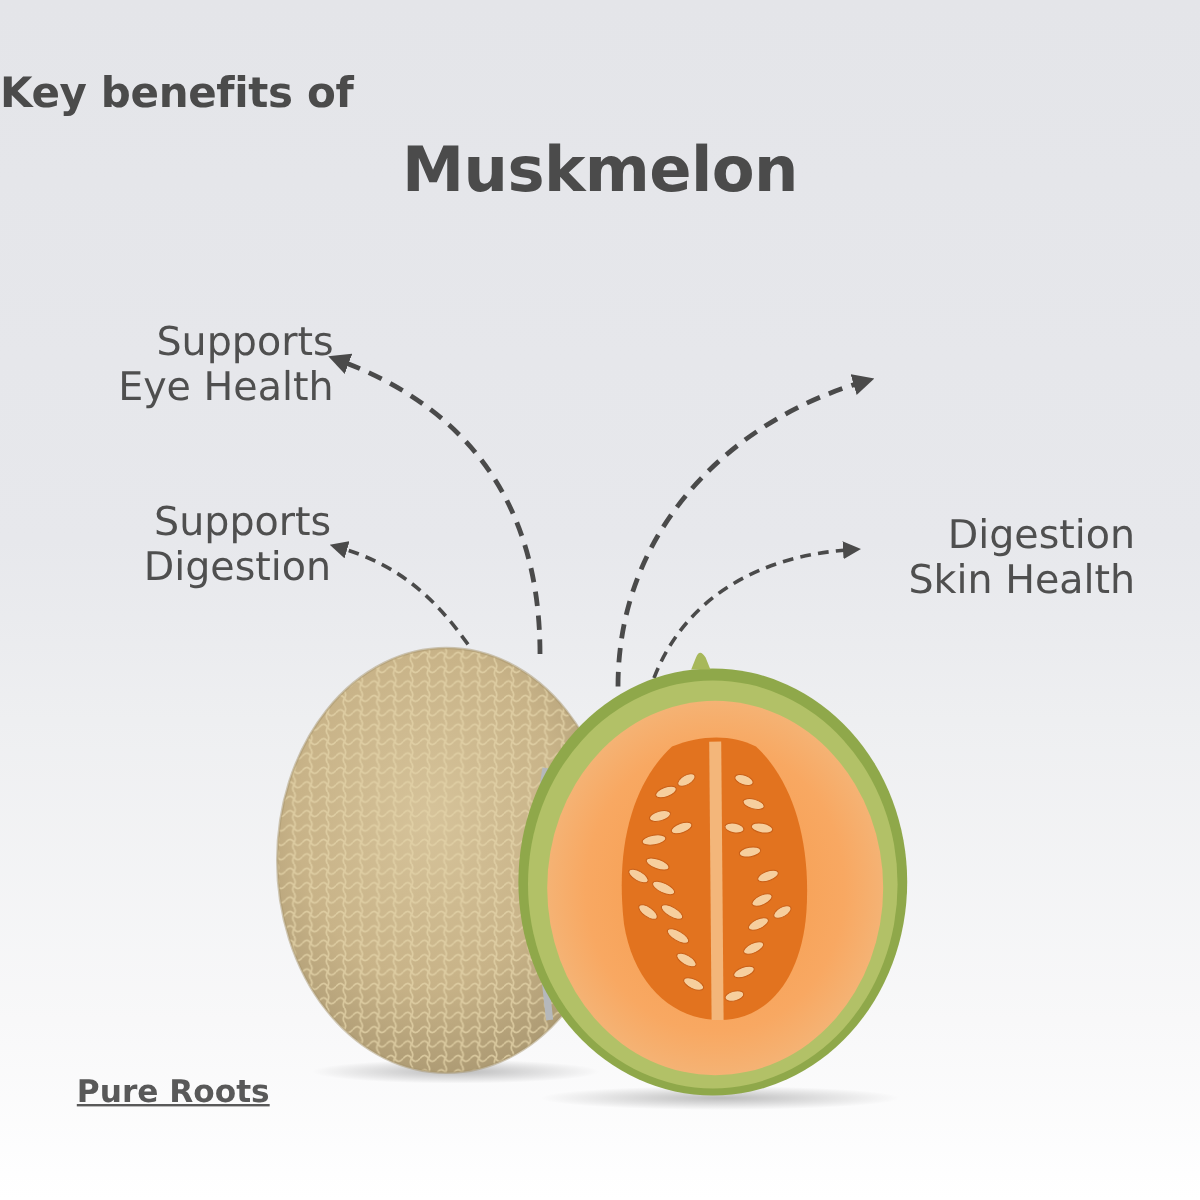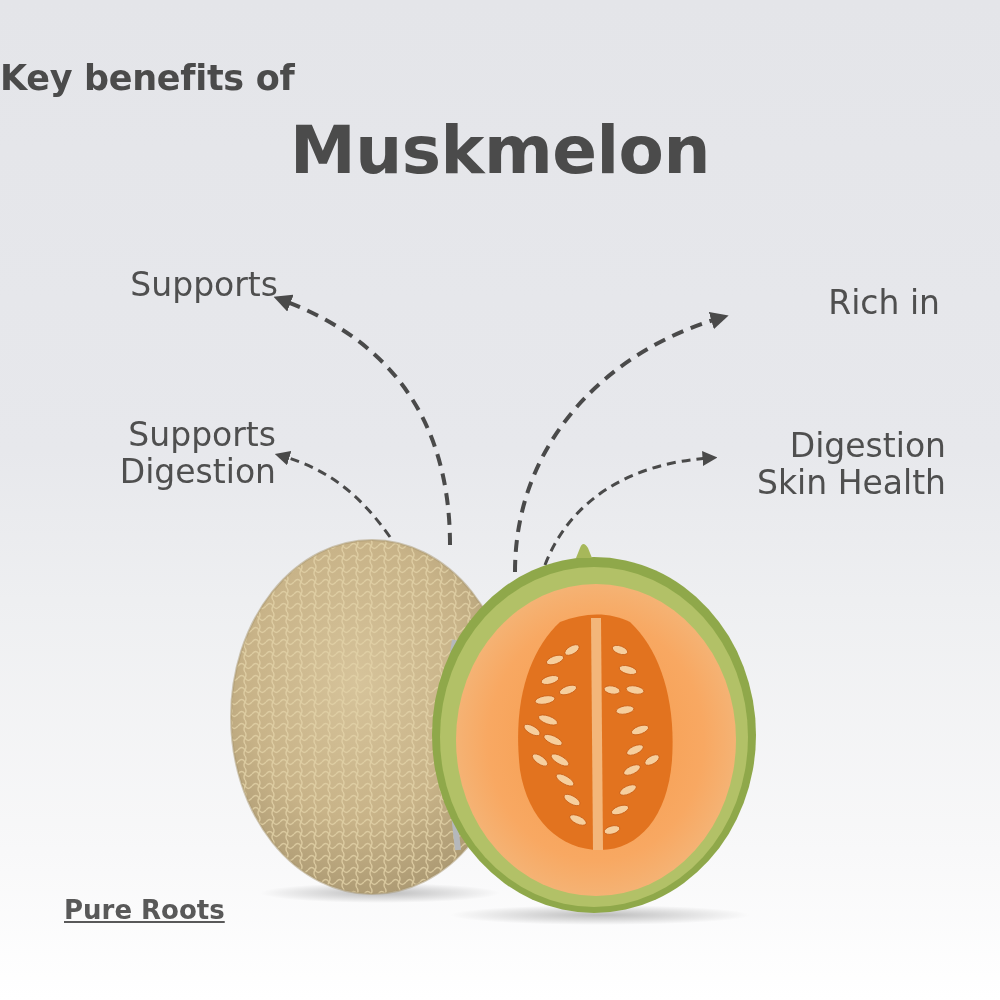--- a/index.html
+++ b/index.html
@@ -9,21 +9,21 @@
       font-family: "DejaVu Sans", "Liberation Sans", sans-serif;
       color: #4d4d4d;
     }
     .title-line1 {
       position: absolute; left: 0; width: 1000px; top: 58px;
       font-weight: bold; font-size: 35px; color: #4b4b4b;
       letter-spacing: -0.3px;
     }
     .title-line2 {
       position: absolute; left: 0; width: 1000px; top: 112px;
-      text-align: center; font-weight: bold; font-size: 66px; color: #4b4b4b;
+      text-align: center; font-weight: bold; font-size: 52px; color: #4b4b4b;
       letter-spacing: -0.5px;
     }
     .label {
       position: absolute; font-size: 33px; line-height: 37px; color: #4f4f4f;
       text-align: right; white-space: nowrap;
     }
     .label span { display: block; }
     .brand {
       position: absolute; left: 64px; top: 895px; font-size: 26px;
       font-weight: 600; color: #595959; text-decoration: underline;
@@ -31,27 +31,27 @@
     svg.art { position: absolute; left: 0; top: 0; }
   </style>
 </head>
 <body>
 
 <div class="title-line1">Key benefits of</div>
 <div class="title-line2">Muskmelon</div>
 
 <div class="label" style="left:58px; top:266px; width:220px;">
   <span>Supports</span>
+  <span>Eye Health</span>
 </div>
 <div class="label" style="left:66px; top:416px; width:210px;">
   <span>Supports</span>
   <span>Digestion</span>
 </div>
 <div class="label" style="left:730px; top:284px; width:210px;">
-  <span>Rich in</span>
 </div>
 <div class="label" style="left:722px; top:427px; width:224px;">
   <span>Digestion</span>
   <span>Skin Health</span>
 </div>
 
 <svg class="art" width="1000" height="1000" viewBox="0 0 1000 1000">
   <defs>
     <marker id="ah" viewBox="0 0 10 10" refX="5" refY="5" markerWidth="4.5" markerHeight="4.5" orient="auto">
       <path d="M0,0 L10,5 L0,10 z" fill="#4a4a4a"></path>

